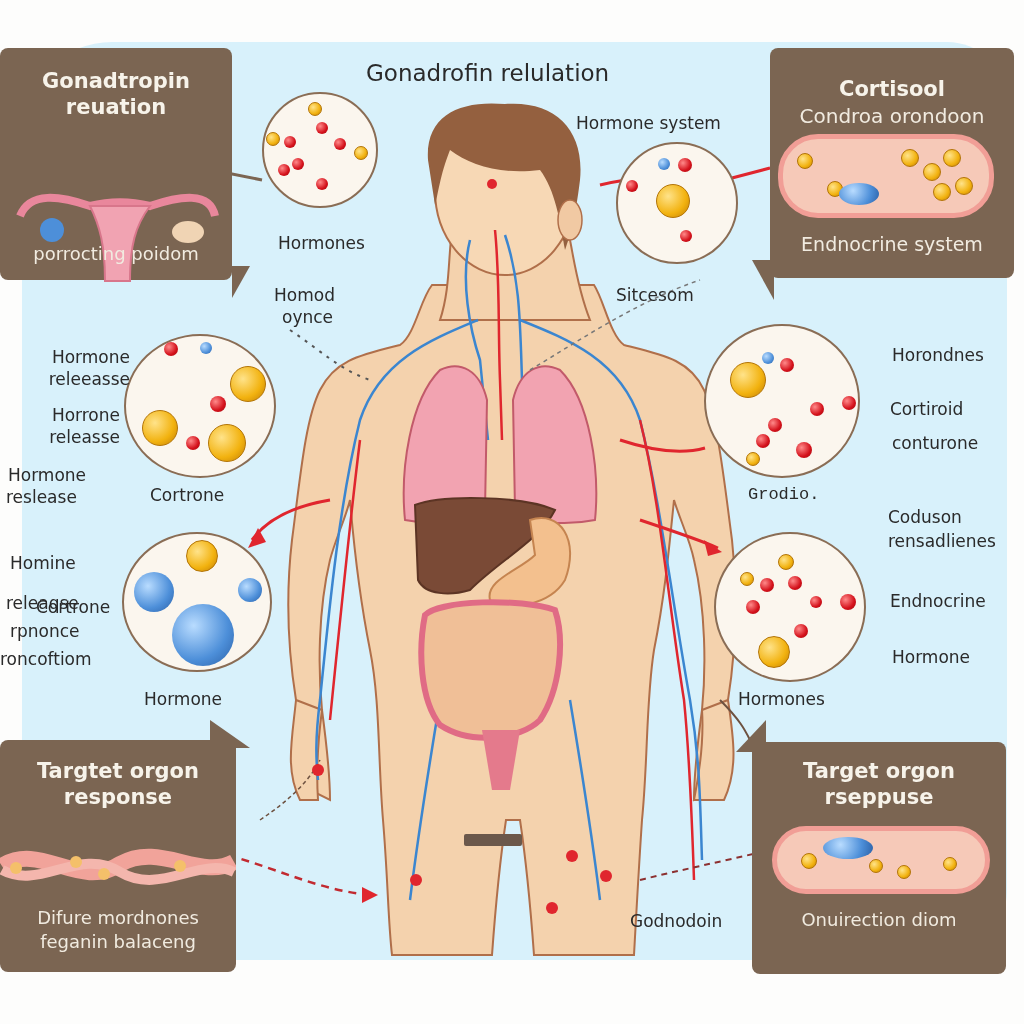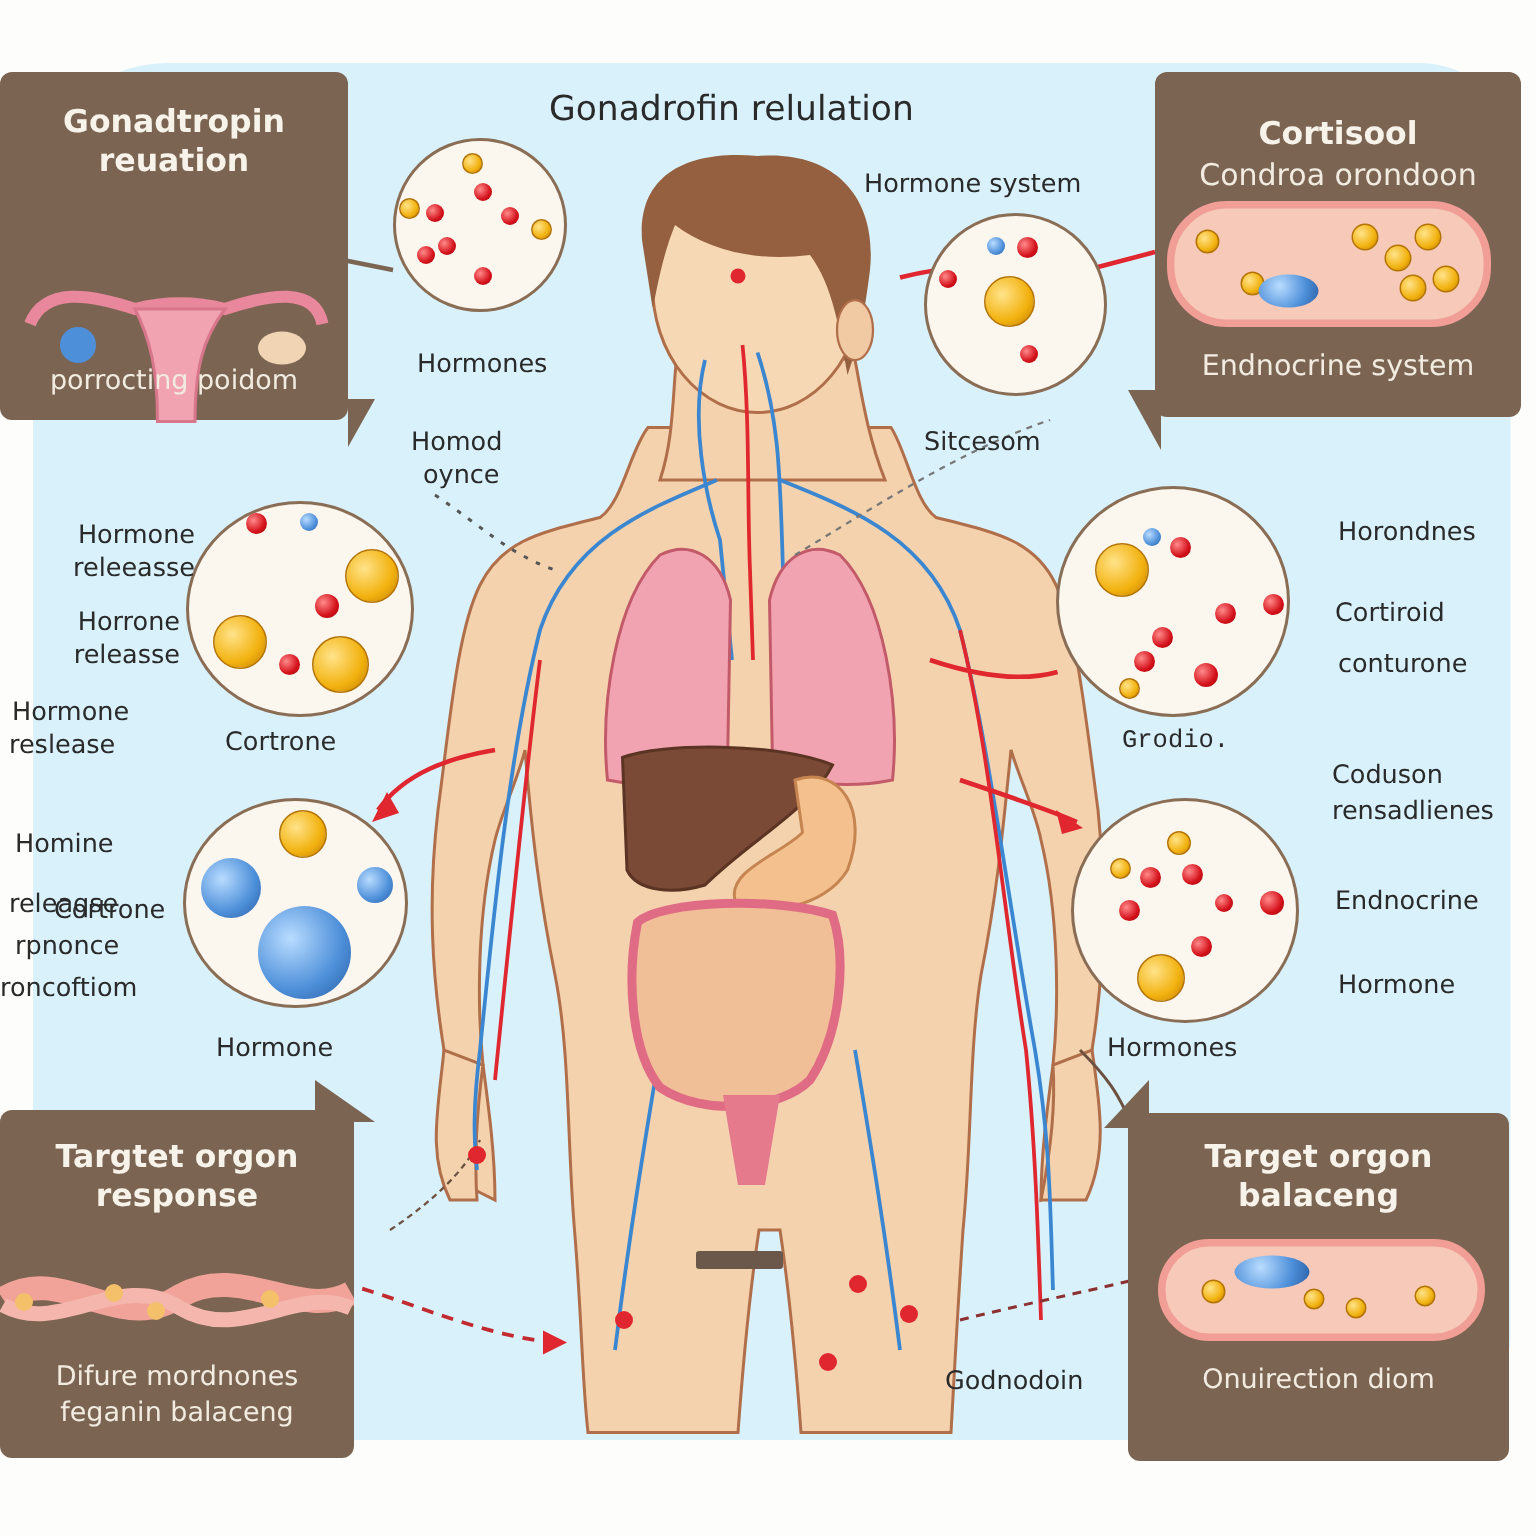--- a/index.html
+++ b/index.html
@@ -134,21 +134,21 @@
     <circle cx="104" cy="38" r="6" fill="#f4c06a"></circle>
       <circle cx="180" cy="30" r="6" fill="#f4c06a"></circle>
   </svg>
   <div class="sub" style="top:166px;">Difure mordnones</div>
   <div class="sub" style="top:190px;">feganin balaceng</div>
 </div>
 <div class="tail" style="left:210px; top:720px; border-left:40px solid #7b6552; border-top:28px solid transparent;"></div>
 
 <div class="bubble" style="left:752px; top:742px; width:254px; height:232px;">
   <div class="title" style="top:16px;">Target orgon</div>
-  <div class="title" style="top:42px;">balaceng</div>
+  <div class="title" style="top:42px;">rseppuse</div>
   <div class="pill" style="left:20px; top:84px; width:208px; height:58px;">
     <div class="atom gold" style="left:24px; top:22px; width:14px; height:14px;"></div>
     <div class="atom blue" style="left:46px; top:6px; width:50px; height:22px;"></div>
     <div class="atom gold" style="left:92px; top:28px; width:12px; height:12px;"></div>
     <div class="atom gold" style="left:120px; top:34px; width:12px; height:12px;"></div>
     <div class="atom gold" style="left:166px; top:26px; width:12px; height:12px;"></div>
   </div>
   <div class="sub" style="top:166px;">Onuirection diom</div>
 </div>
 <div class="tail" style="left:736px; top:720px; border-right:30px solid #7b6552; border-top:32px solid transparent;"></div>

